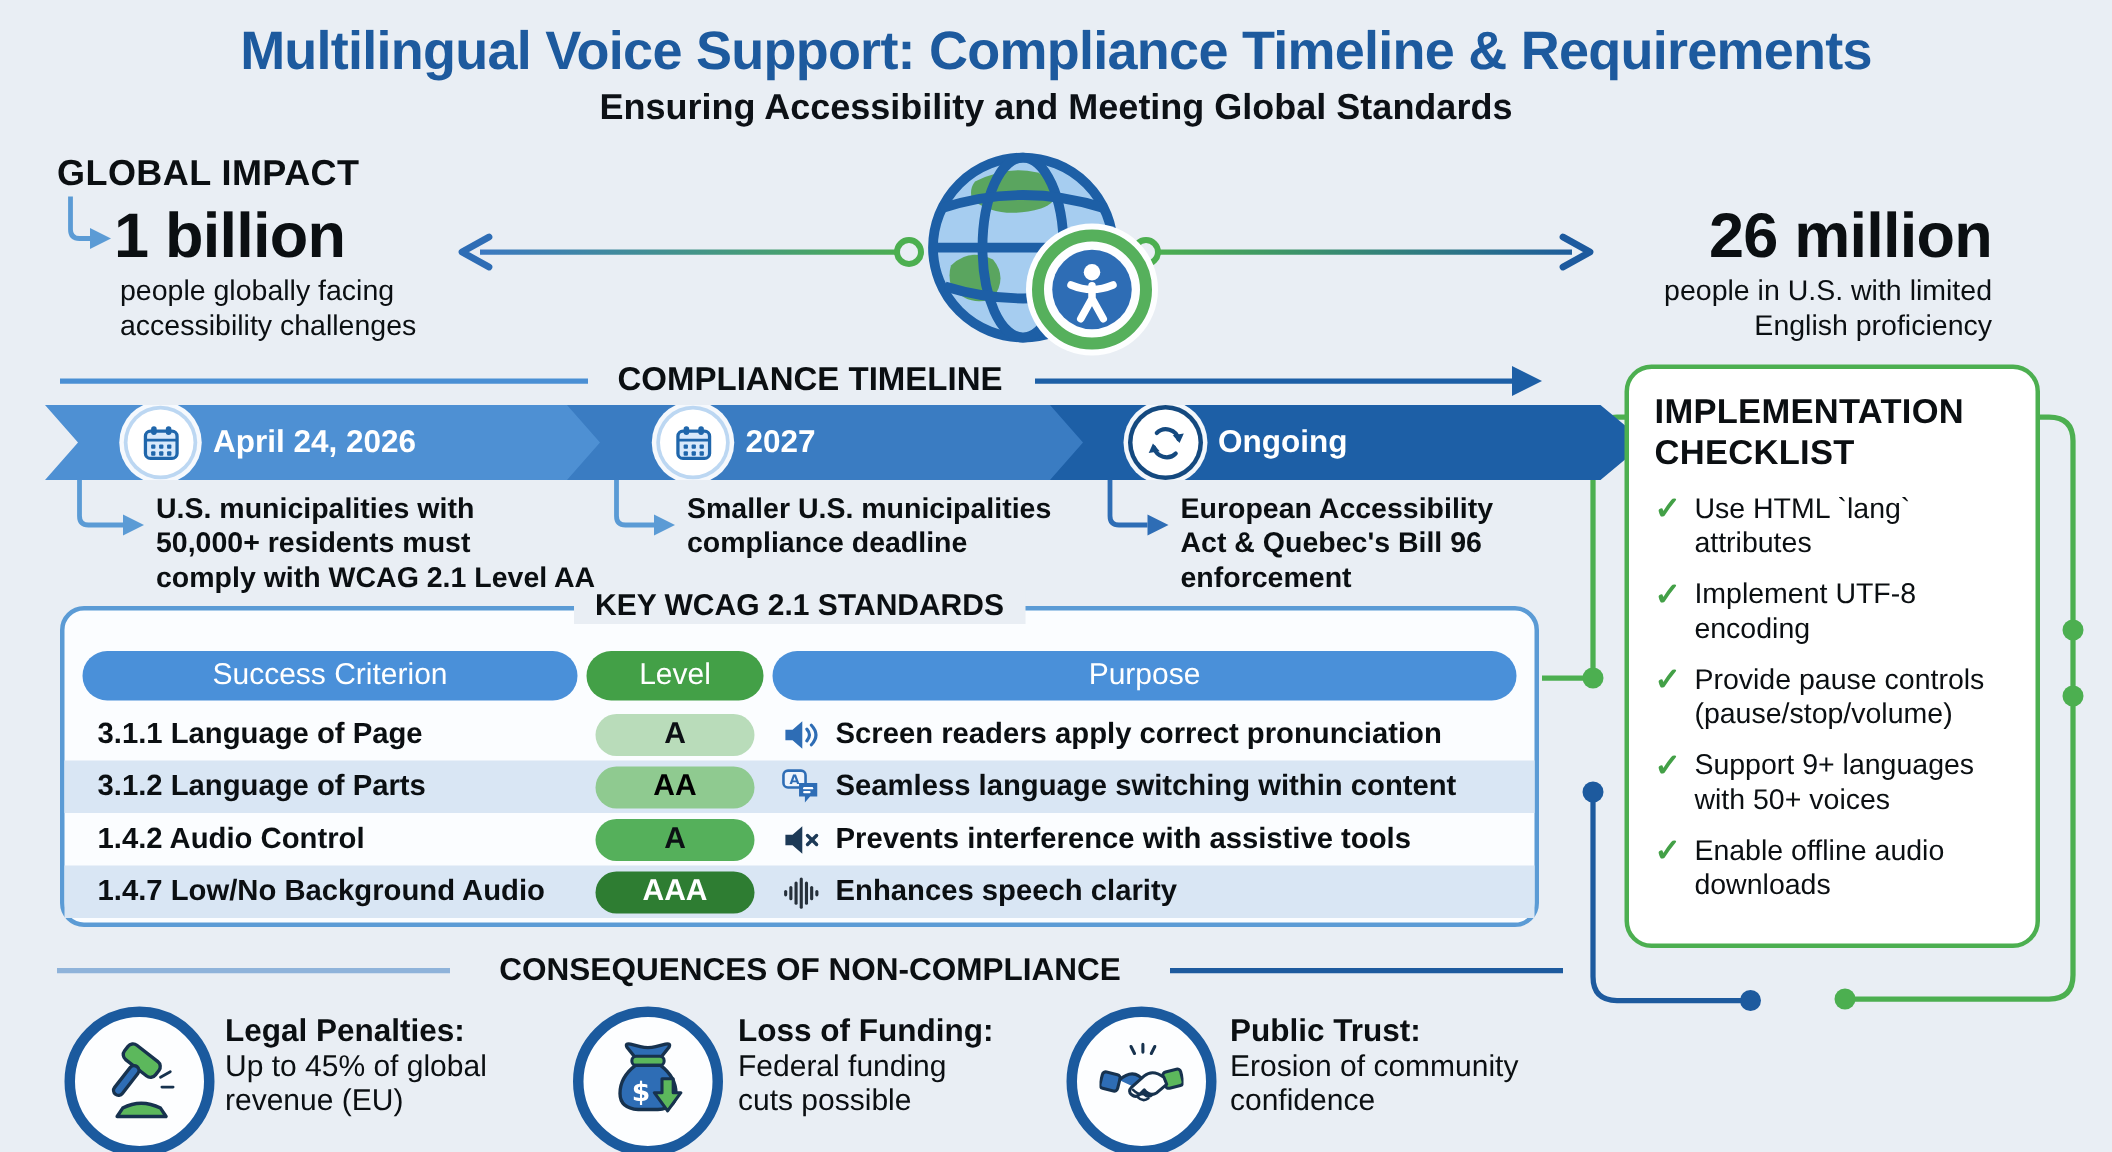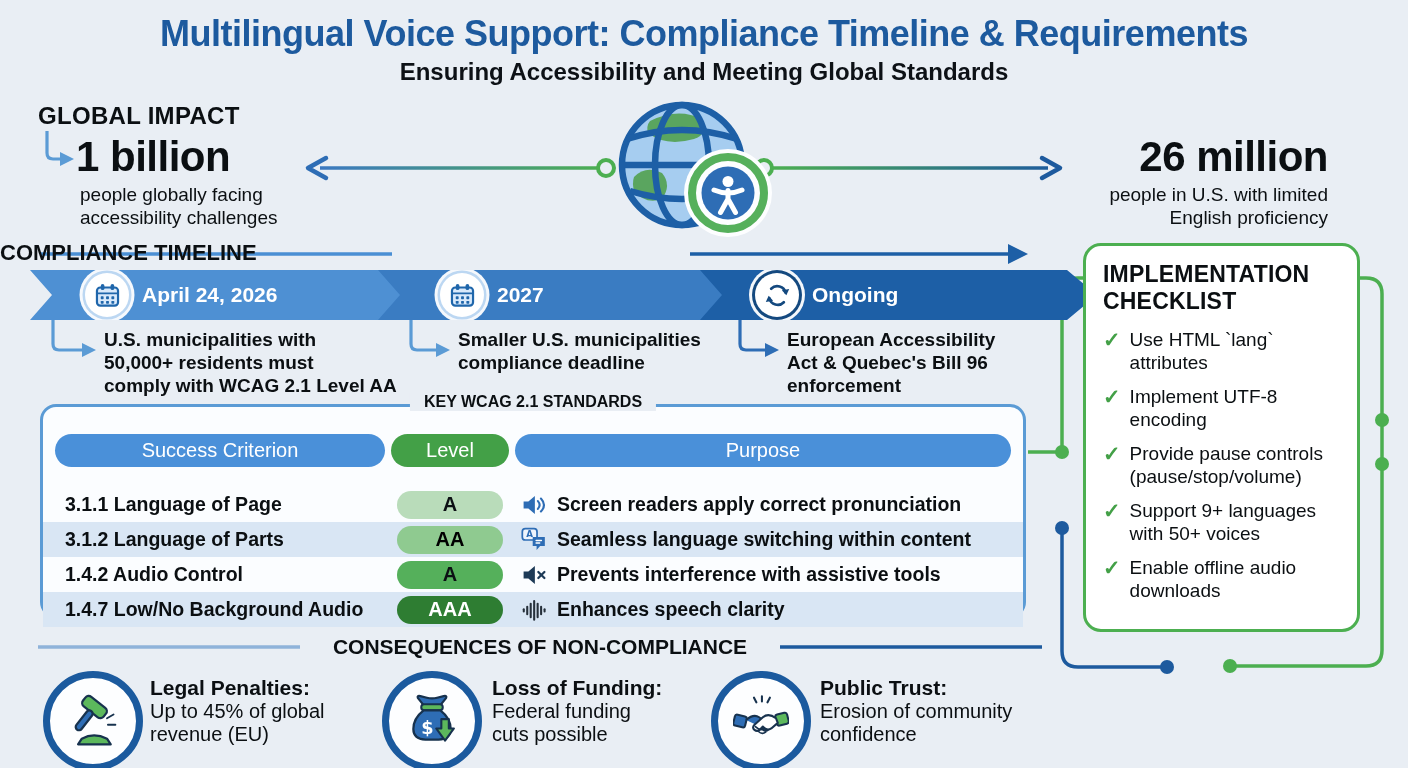--- a/index.html
+++ b/index.html
@@ -13,47 +13,47 @@
   
   .gi-heading{left:38px;top:102px;font-size:24px;font-weight:800;letter-spacing:.3px;z-index:2;}
   .stat-value{font-size:42px;font-weight:800;letter-spacing:-0.5px;line-height:46px;}
   .stat-desc{font-size:19px;font-weight:500;line-height:23px;white-space:pre-line;}
   .stat-left{left:76px;top:134px;z-index:2;}
   .stat-left .stat-desc{margin-left:4px;margin-top:3px;}
   .stat-right{left:1040px;top:134px;width:288px;text-align:right;z-index:2;}
   .stat-right .stat-desc{margin-top:3px;}
   .globe-wrap{left:610px;top:95px;z-index:2;}
   
-  .tl-heading{left:0;top:240px;width:1080px;font-size:22px;font-weight:800;z-index:2;}
+  .tl-heading{left:0;top:240px;width:1080px;text-align:center;font-size:22px;font-weight:800;z-index:2;}
   .chev{position:absolute;top:270px;height:50px;display:flex;align-items:center;gap:13px;z-index:2;
         clip-path:polygon(0 0,calc(100% - 30px) 0,100% 50%,calc(100% - 30px) 100%,0 100%,22px 50%);}
   .chev1{left:30px;width:365px;background:#4e90d3;padding-left:55px;}
   .chev2{left:378px;width:330px;background:#3a7cc2;padding-left:62px;}
   .chev3{left:700px;width:342px;background:#1d5fa6;padding-left:55px;}
   .m-icon{flex:none;width:44px;height:44px;border-radius:50%;background:#fff;display:flex;
           align-items:center;justify-content:center;
           box-shadow:0 0 0 2.5px #bcd7f2,0 0 0 5.5px rgba(255,255,255,.95);}
   .chev3 .m-icon{box-shadow:0 0 0 3px #14497f,0 0 0 6px rgba(255,255,255,.95);}
   .m-label{color:#fff;font-size:21px;font-weight:800;white-space:nowrap;}
   .tl-desc{position:absolute;top:328px;font-size:19px;font-weight:600;line-height:23px;
            white-space:pre-line;z-index:2;}
   .tl-desc.d1{left:104px;}
   .tl-desc.d2{left:458px;}
   .tl-desc.d3{left:787px;}
   
   .table-card{left:40px;top:404px;width:986px;height:214px;background:#fbfdff;border:3px solid #5b9bd5;
               border-radius:16px;box-sizing:border-box;z-index:3;}
   .table-title{position:absolute;left:50%;top:-14px;transform:translateX(-50%);background:#e9eef4;
-               padding:0 14px;font-size:16px;font-weight:800;white-space:nowrap;}
+               padding:0 14px;font-size:20px;font-weight:800;white-space:nowrap;}
   .tgrid{display:grid;grid-template-columns:330px 118px 1fr;column-gap:6px;align-items:center;padding:0 12px;}
   .thead{margin-top:27px;}
   .hpill{height:33px;border-radius:17px;background:#4a90d9;color:#fff;font-size:20px;font-weight:400;
          display:flex;align-items:center;justify-content:center;}
   .hpill.green{background:#43a047;}
-  .trows{margin-top:20px;}
+  .trows{margin-top:5px;}
   .trow{height:35px;}
   .trow.stripe{background:#d9e6f4;}
   .crit{font-size:19.5px;font-weight:600;padding-left:10px;}
   .lv{width:106px;height:28px;margin:0 auto;border-radius:14px;display:flex;align-items:center;
       justify-content:center;font-size:20px;font-weight:800;}
   .lv0{background:#b9dcba;color:#0c1014;}
   .lv1{background:#8fca90;color:#000000;}
   .lv2{background:#55b05b;color:#0c1014;}
   .lv3{background:#2e7d32;color:#ffffff;}
   .purp{display:flex;align-items:center;gap:10px;font-size:19.5px;font-weight:600;padding-left:6px;}

